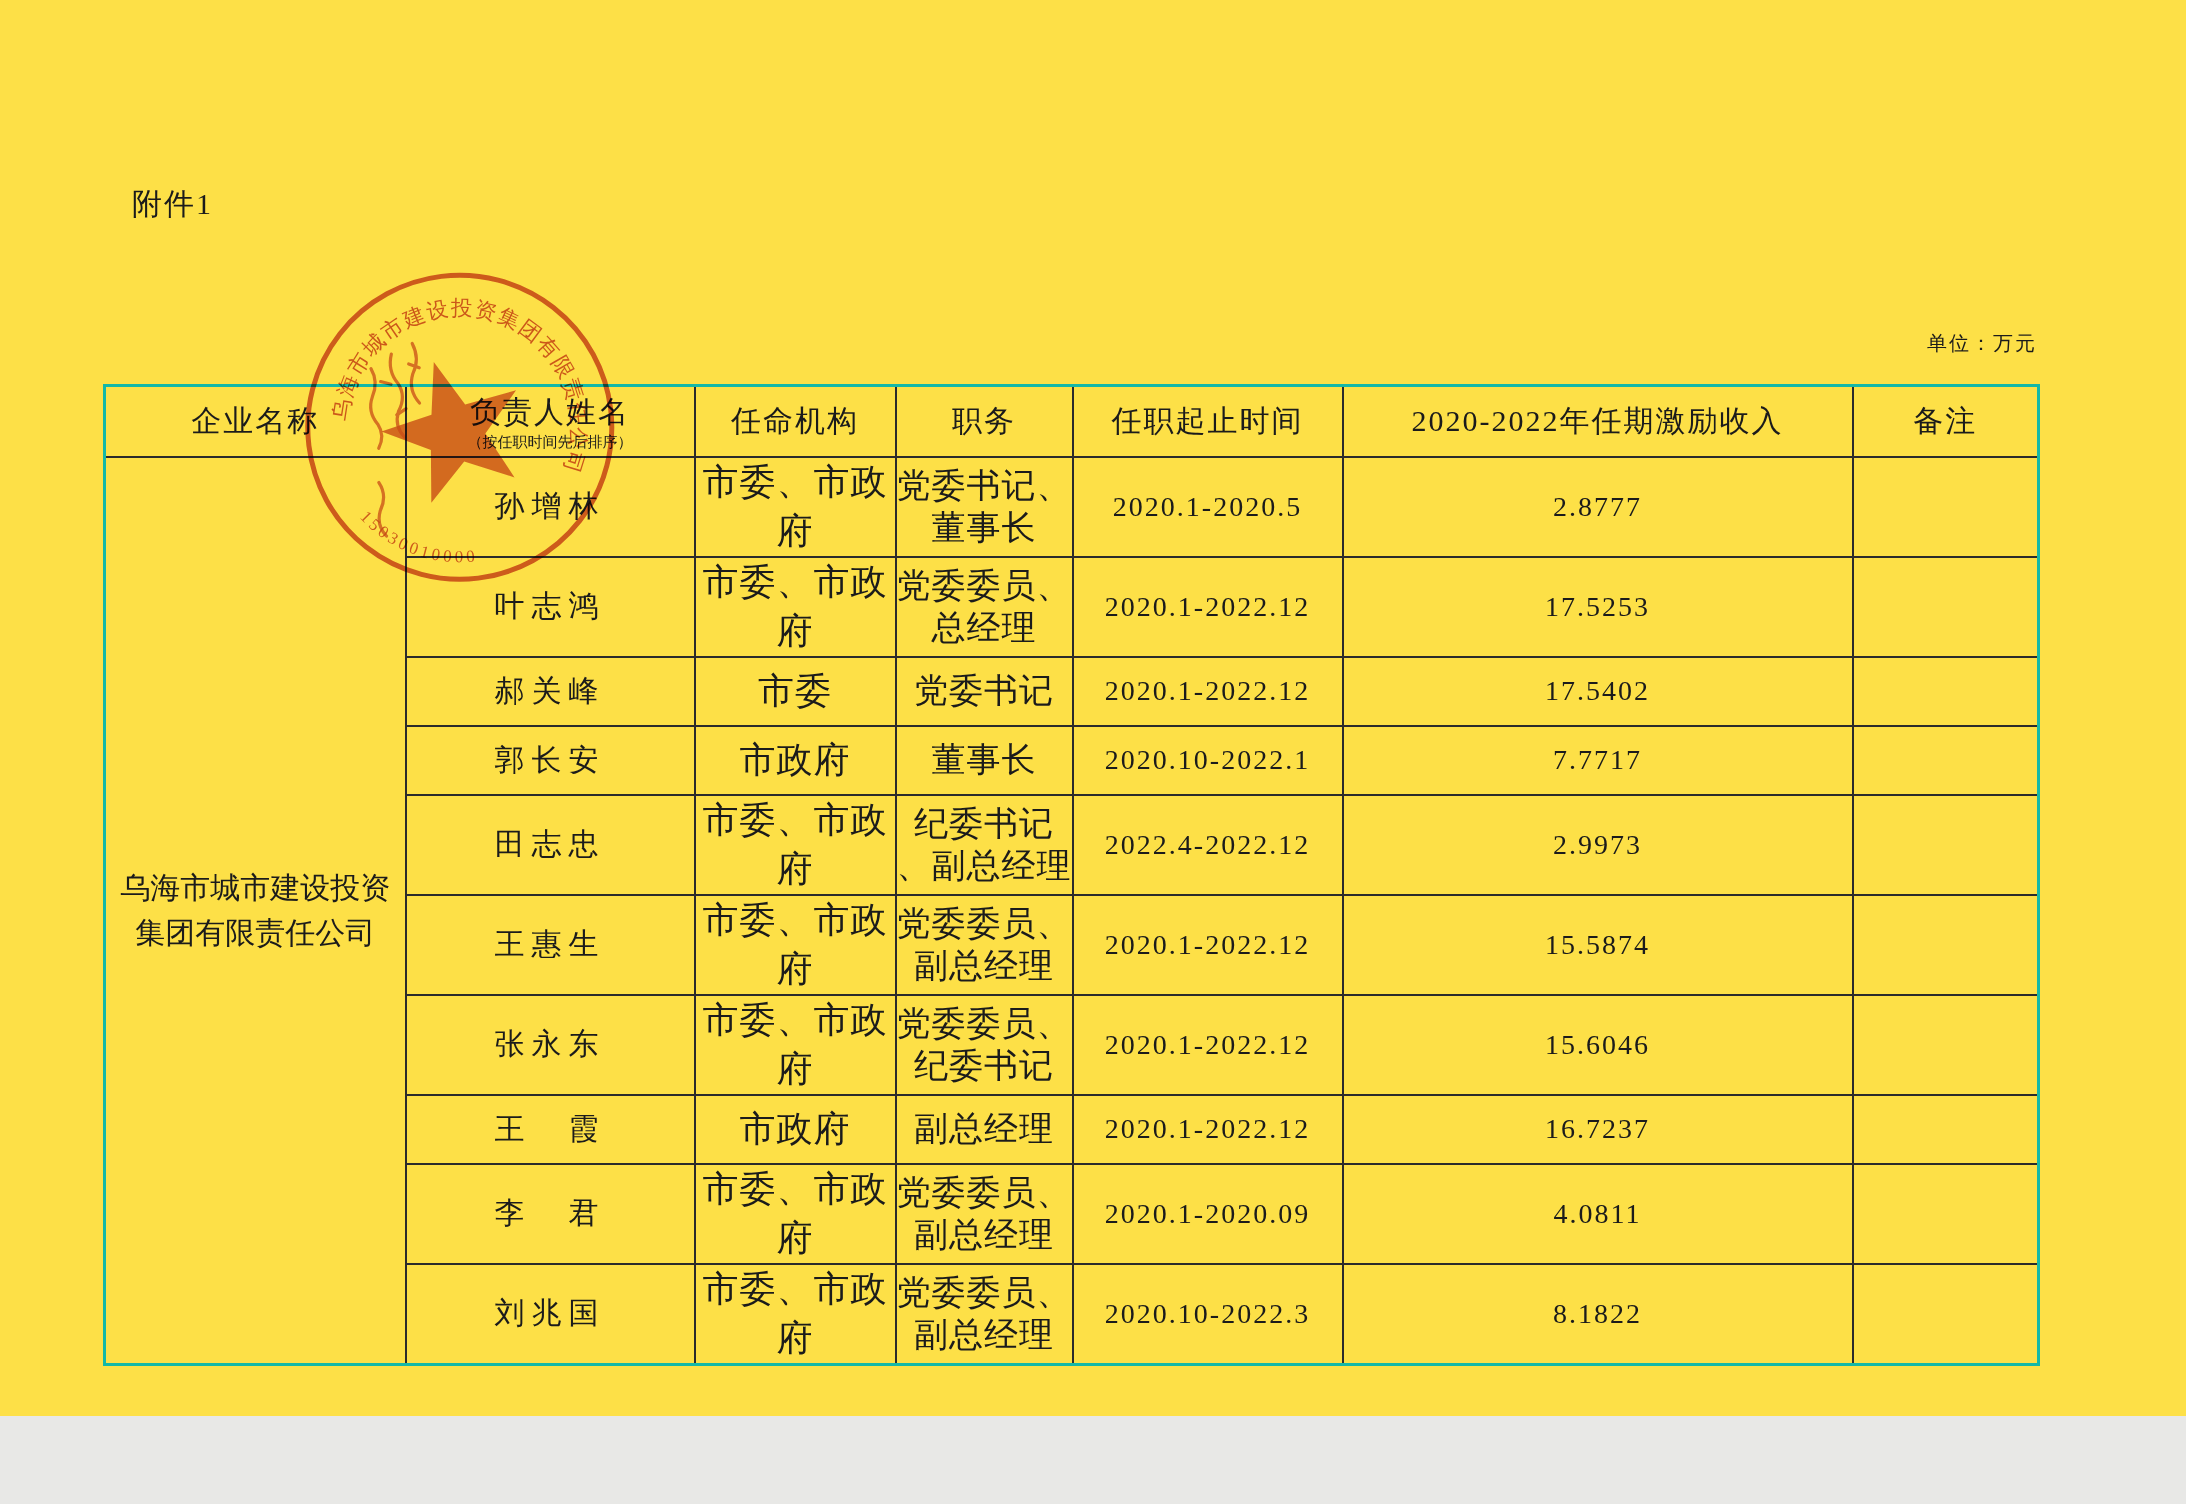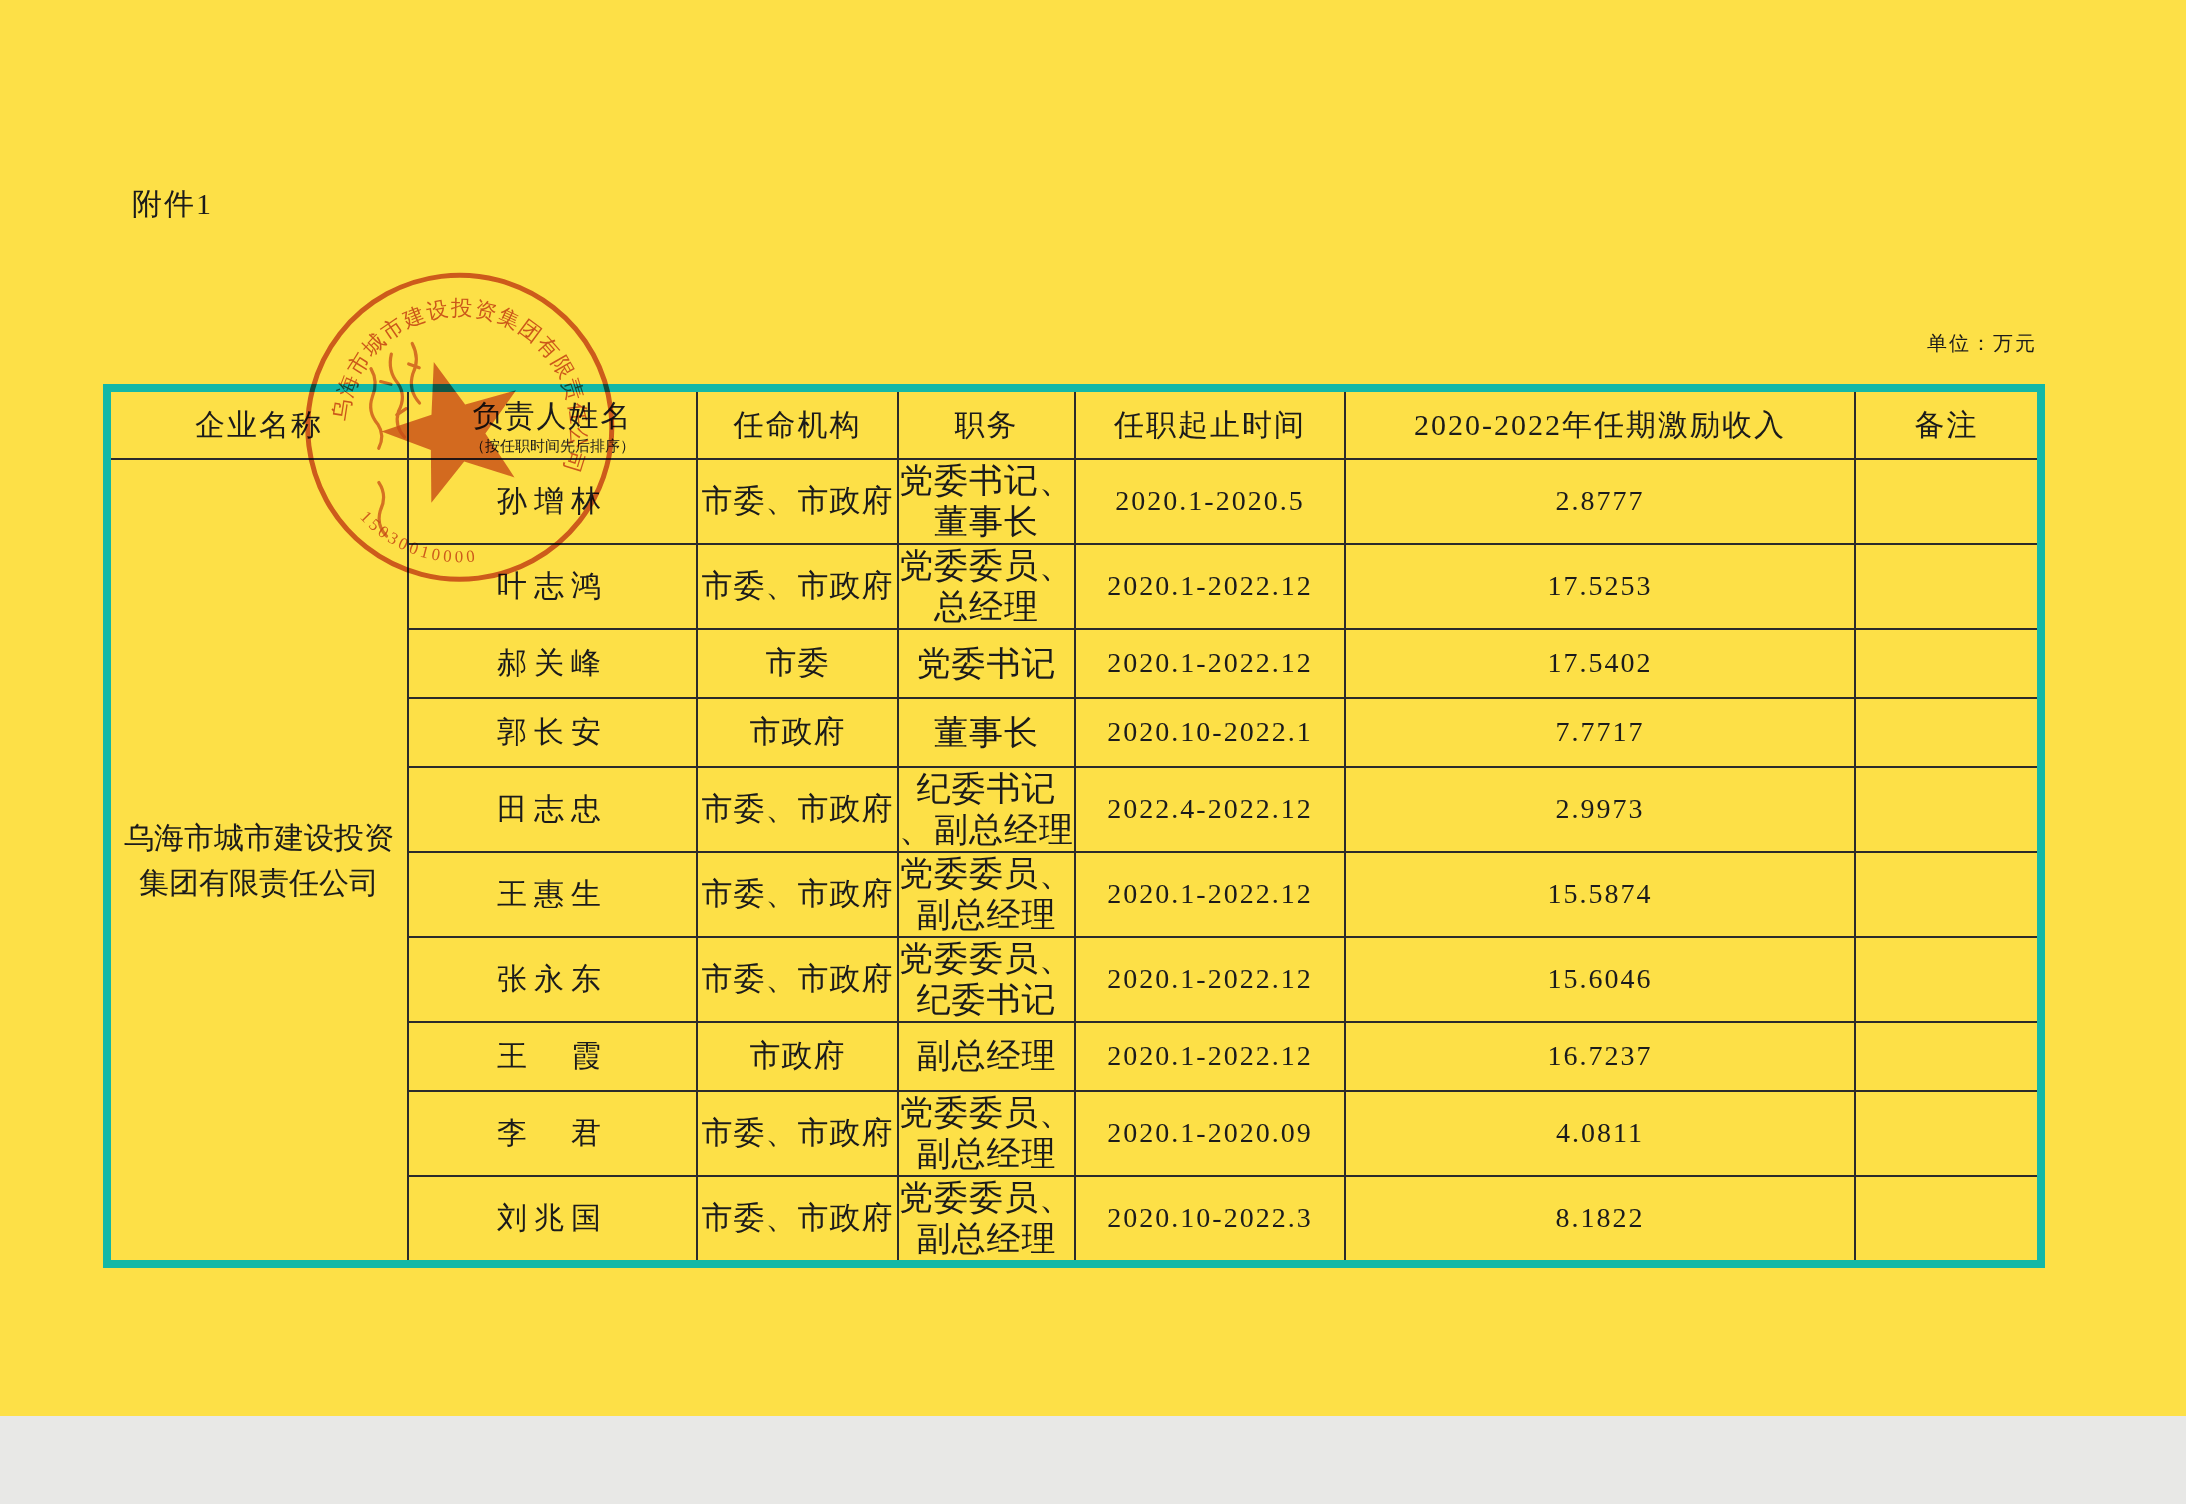--- a/index.html
+++ b/index.html
@@ -22,34 +22,34 @@
     color:#101010;
   }
   .unit-note{
     position:absolute;top:330px;right:149px;
     font-size:20px;letter-spacing:2px;
   }
   table.grid{
     position:absolute;left:103px;top:384px;
     width:1934px;
     border-collapse:collapse;table-layout:fixed;
-    border:8px solid #14b8a6;
+    border:3px solid #14b8a6;
   }
   table.grid th,table.grid td{
     border:2px solid #2b2b2b;
     text-align:center;vertical-align:middle;
     padding:0;overflow:hidden;
   }
   tr.header-row{height:71px;}
   tr.data-row{height:69px;}
   th{font-weight:normal;font-size:30px;letter-spacing:2px;}
   .hdr-note{display:block;font-size:15px;letter-spacing:0;line-height:1;margin-top:2px;}
   td.company-cell{font-size:30px;line-height:1.5;padding:0 26px;}
   td.name-cell{font-size:30px;letter-spacing:7px;}
-  td.agency-cell{font-size:31px;letter-spacing:1px;font-family:Liberation Mono, monospace;}
+  td.agency-cell{font-size:36px;letter-spacing:1px;font-family:Liberation Mono, monospace;}
   td.pos-cell{font-size:34px;line-height:1.22;white-space:pre-line;letter-spacing:1px;}
   td.term-cell{font-size:28px;letter-spacing:2px;margin-top:12px;}
   td.income-cell{font-size:28px;letter-spacing:2px;}
   td.remark-cell{font-size:28px;}
   .stamp{
     position:absolute;left:295px;top:262px;
     width:334px;height:334px;
     color:#c0392b;
     mix-blend-mode:multiply;
     opacity:.85;

